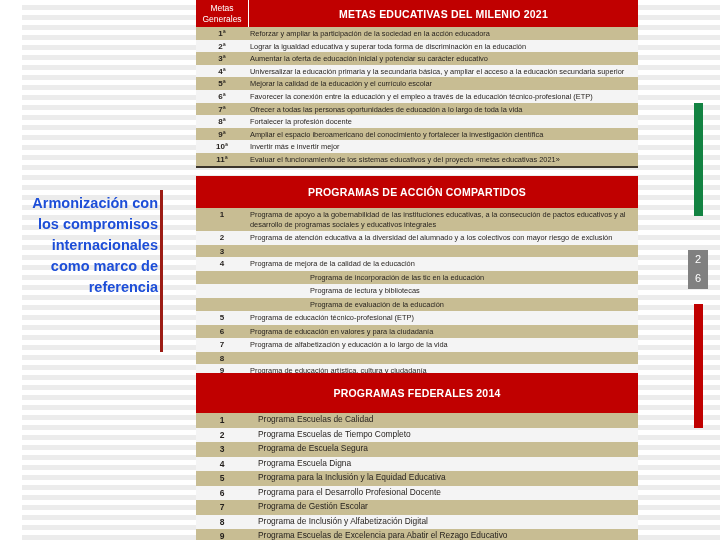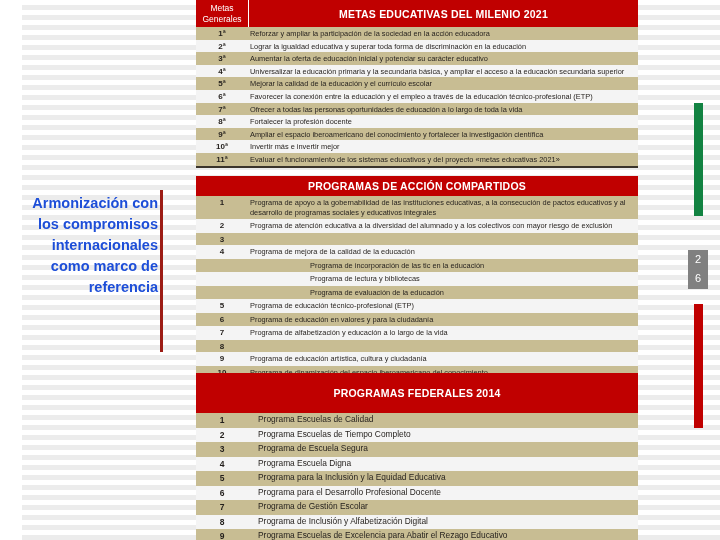--- a/index.html
+++ b/index.html
@@ -90,21 +90,21 @@
   .trow .t.sub{padding-left:62px;}
   .tbl-bot{height:2px;background:#3a342b;}
 
   
   #tbl-milenio{left:196px;top:0px;width:442px;}
   #tbl-milenio .thead{height:27px;}
   #tbl-milenio .trow{height:12.6px;}
 
   
   #tbl-compartidos{left:196px;top:176px;width:442px;}
-  #tbl-compartidos .thead{height:20px;}
+  #tbl-compartidos .thead{height:32px;}
   #tbl-compartidos .trow{min-height:12.5px;}
   #tbl-compartidos .trow.tall{min-height:22px;}
   #tbl-compartidos .trow .t{font-size:7.4px;}
 
   
   #tbl-federales{left:196px;top:373px;width:442px;}
   #tbl-federales .thead{height:40px;}
   #tbl-federales .trow{height:14.5px;}
   #tbl-federales .trow .n{font-size:8.5px;}
   #tbl-federales .trow .t{font-size:8.4px;padding-top:2px;margin-left:8px;}

